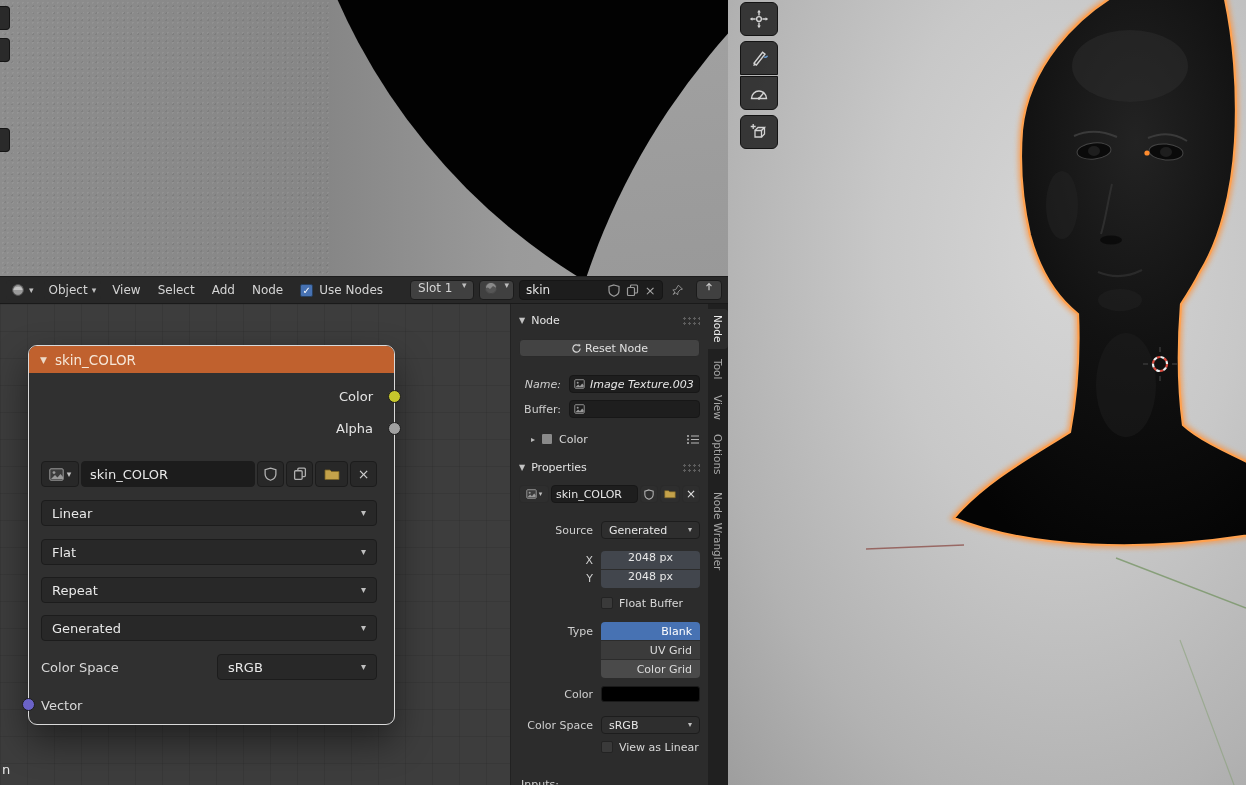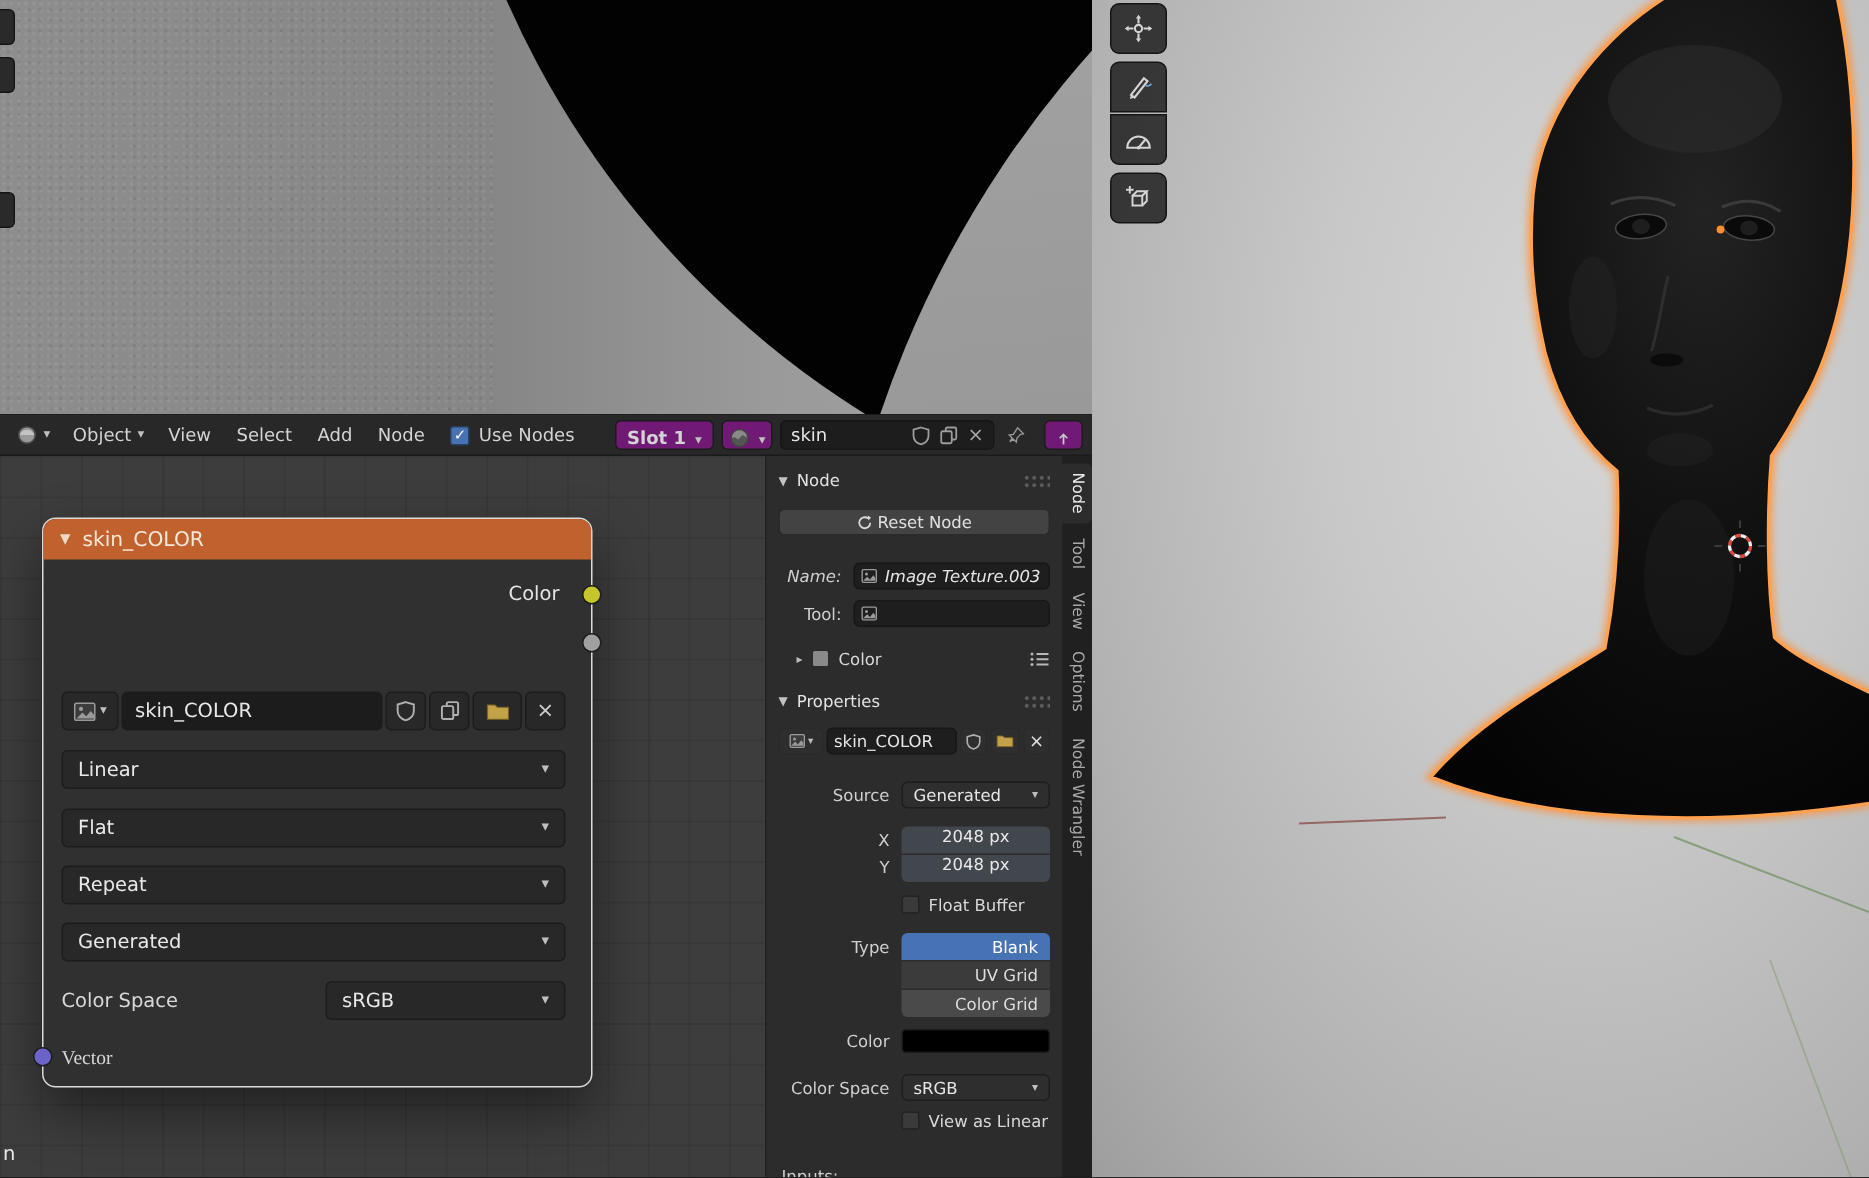--- a/index.html
+++ b/index.html
@@ -28,22 +28,22 @@
     background:#282828; border-bottom:1px solid #1a1a1a; display:flex; align-items:center;
     padding:0 6px; gap:5px; font-size:12px; color:#d4d4d4; white-space:nowrap; }
   .hbtn { height:20px; display:flex; align-items:center; gap:4px; background:#282828;
     border-radius:4px; padding:0 5px; }
   .chev { font-size:9px; color:#bfbfbf; line-height:1; }
   .menu-item { padding:0 6px; color:#d4d4d4; }
   .cb { width:13px; height:13px; border-radius:2px; background:#4772b3; border:1px solid #27405f;
     display:flex; align-items:center; justify-content:center; color:#fff; font-size:10px; }
   .hfield { height:20px; background:#1d1d1d; border:1px solid #161616; border-radius:4px;
     display:flex; align-items:center; padding:0 6px; gap:6px; color:#e4e4e4; }
-  .dd-box { background:#701a75; border:1px solid #1b1b1b; border-radius:4px; height:20px;
-    display:flex; align-items:flex-end; gap:6px; padding:0 7px;font-weight:bold; }
+  .dd-box { background:#404040; border:1px solid #1b1b1b; border-radius:4px; height:20px;
+    display:flex; align-items:flex-start; gap:6px; padding:0 7px; }
   .icon-svg { display:block; }
   
   .node-area { position:absolute; left:0; top:304px; width:728px; height:481px;
     background-color:#3d3d3d;
     background-image: linear-gradient(rgba(0,0,0,0.08) 1px, transparent 1px),
                       linear-gradient(90deg, rgba(0,0,0,0.08) 1px, transparent 1px);
     background-size:27px 27px; overflow:hidden; }
   .node { position:absolute; left:28px; top:41px; width:367px; height:380px;
     background:rgba(48,48,48,0.98); border:1px solid #d9d9d9; border-radius:9px;
     box-shadow: 0 16px 36px rgba(0,0,0,0.45); }
@@ -176,20 +176,23 @@
       <div class="node-header">
         <span class="tri">▼</span>
         <span>skin_COLOR</span>
       </div>
 
       <div class="nrow out-row" style="top:37px;">
         <span style="font-size:13px;">Color</span>
       </div>
       <div class="socket" style="right:-7px; top:44px; background:#c6c62c;"></div>
 
+      <div class="nrow out-row" style="top:69px;">
+        <span style="font-size:13px;">Alpha</span>
+      </div>
       <div class="socket" style="right:-7px; top:76px; background:#a0a0a0;"></div>
 
       <div class="img-row" style="top:115px;">
         <div style="width:38px; gap:3px;">
           <svg class="icon-svg" width="15" height="13" viewBox="0 0 15 13">
               <rect x="0.8" y="0.8" width="13.4" height="11.4" rx="1.2" fill="#3c3c3c" stroke="#9a9a9a"></rect>
               <circle cx="5" cy="4.6" r="1.4" fill="#9a9a9a"></circle>
               <path d="M2 11 L6 7 L8.5 9.5 L11.5 6 L14 9 V11 Z" fill="#9a9a9a"></path>
             </svg>
           <span class="chev">▾</span>
@@ -236,21 +239,21 @@
       </div>
 
       <div class="nrow" style="top:308px; font-size:13px;">
         <span>Color Space</span>
       </div>
       <div class="ndd" style="top:308px; left:188px;">
         <span>sRGB</span>
         <span class="chev">▾</span>
       </div>
 
-      <div class="nrow" style="top:346px; font-size:13px;font-family:Liberation Serif, serif;">
+      <div class="nrow" style="top:346px; font-size:13px;">
         <span>Vector</span>
       </div>
       <div class="socket" style="left:-7px; top:352px; background:#6b63c8;"></div>
     </div>
   </div>
 
   <div class="sidebar">
 
     <div class="panel-header">
       <span class="tri">▼</span>
@@ -274,21 +277,21 @@
         <svg class="icon-svg" width="11" height="10" viewBox="0 0 12 11">
             <rect x="0.8" y="0.8" width="10.4" height="9.4" rx="1" fill="none" stroke="#9a9a9a"></rect>
             <circle cx="4" cy="4" r="1.1" fill="#9a9a9a"></circle>
             <path d="M1.5 9 L4.5 6 L6.5 8 L9 5 L10.5 7 V9 Z" fill="#9a9a9a"></path>
           </svg>
         <span>Image Texture.003</span>
       </div>
     </div>
 
     <div class="srow" style="margin-top:7px;">
-      <span class="slabel w50">Tool:</span>
+      <span class="slabel w50">Buffer:</span>
       <div class="sfield">
         <svg class="icon-svg" width="11" height="10" viewBox="0 0 12 11">
             <rect x="0.8" y="0.8" width="10.4" height="9.4" rx="1" fill="none" stroke="#9a9a9a"></rect>
             <circle cx="4" cy="4" r="1.1" fill="#9a9a9a"></circle>
             <path d="M1.5 9 L4.5 6 L6.5 8 L9 5 L10.5 7 V9 Z" fill="#9a9a9a"></path>
           </svg>
         <span></span>
       </div>
     </div>
 

